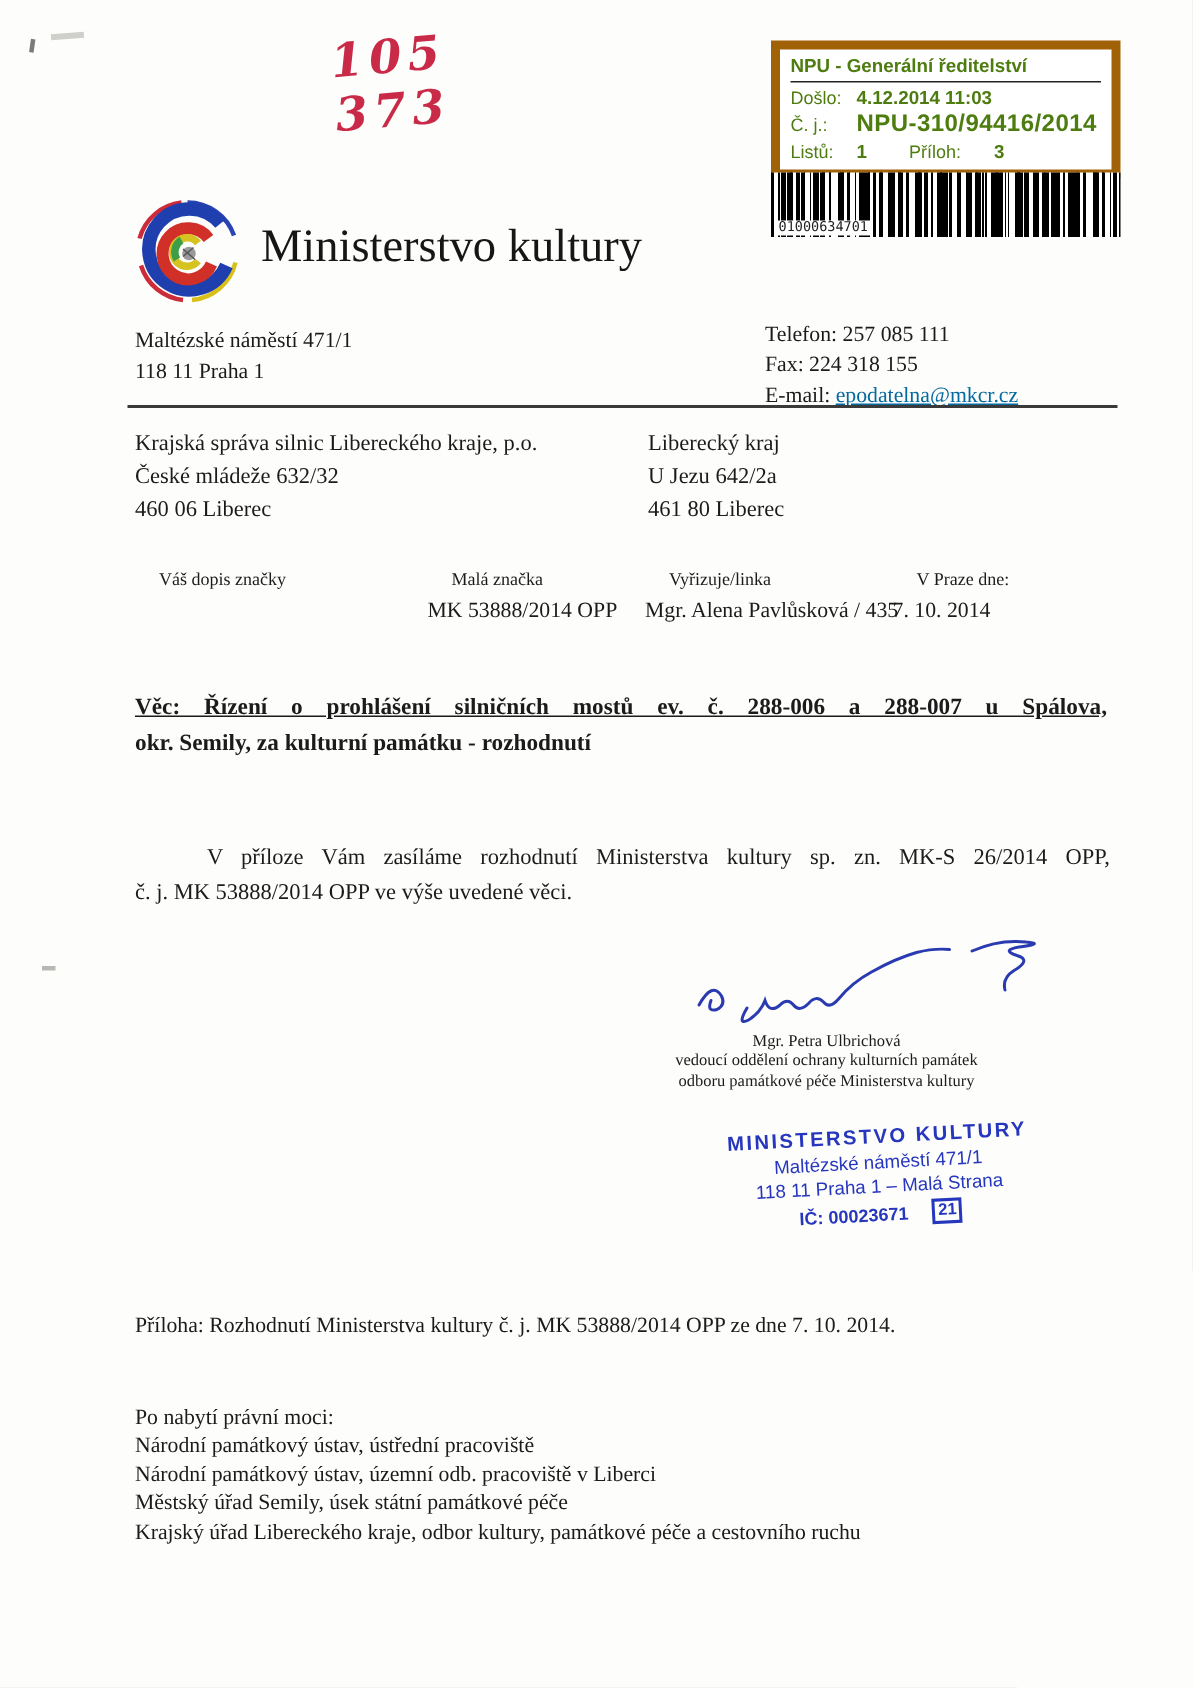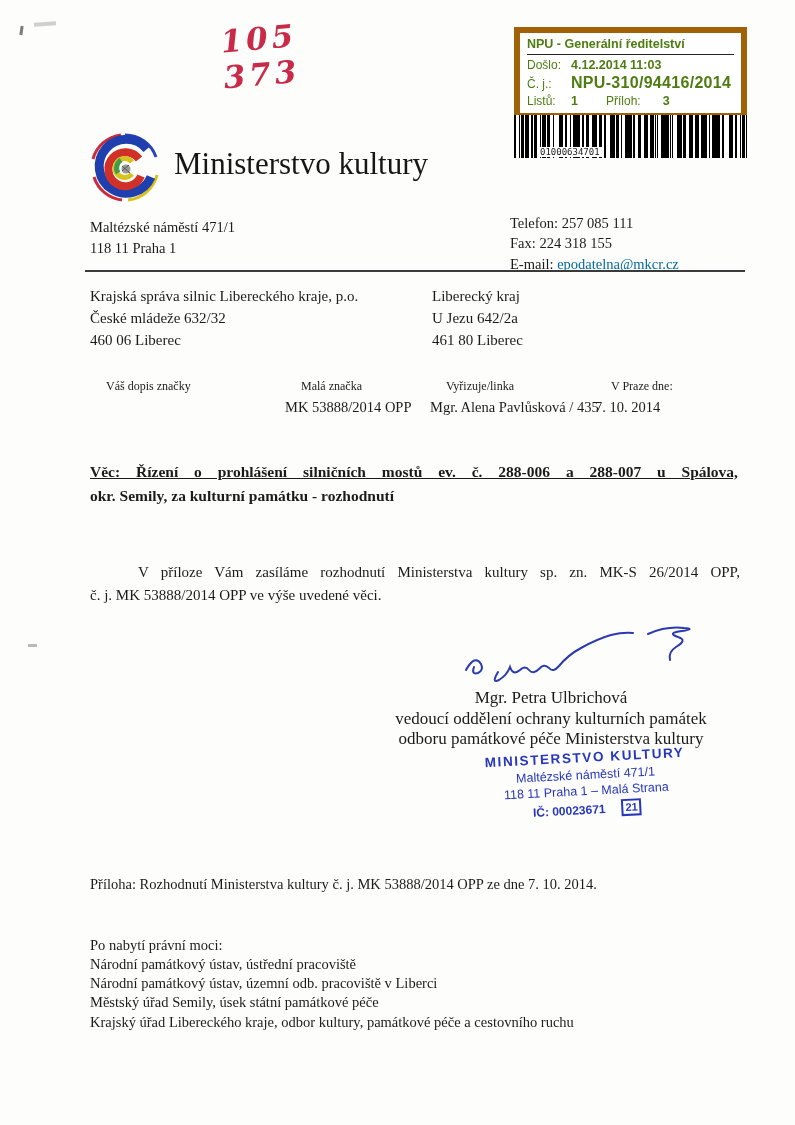--- a/index.html
+++ b/index.html
@@ -37,21 +37,21 @@
   .stamp-cj { font-weight:bold; font-size:16px; letter-spacing:.3px; }
   .stamp-row .gap { width:28px; }
   
   .barcode { position:absolute; left:514px; top:115px; width:233px; height:43px;
     background-color:#fff;
     background-image:
       repeating-linear-gradient(90deg,#000 0 2px,rgba(0,0,0,0) 2px 5px,#000 5px 6px,rgba(0,0,0,0) 6px 11px,#000 11px 15px,rgba(0,0,0,0) 15px 17px),
       repeating-linear-gradient(90deg,#000 0 1px,rgba(0,0,0,0) 1px 7px,#000 7px 10px,rgba(0,0,0,0) 10px 13px);
   }
   .barcode-number { position:absolute; left:2px; bottom:1px; background:#fff;
-    font-family:"DejaVu Sans Mono",monospace; font-size:9px; padding:0 3px; color:#222;margin-left:21px; }
+    font-family:"DejaVu Sans Mono",monospace; font-size:9px; padding:0 3px; color:#222; }
   
   .logo { position:absolute; left:88px; top:131px; width:74px; height:74px; }
   .wordmark { position:absolute; left:174px; top:146px; font-size:31px; color:#161616; }
   
   .sender { position:absolute; left:90px; top:217px; font-size:14.5px; line-height:1.45; }
   .contact { position:absolute; left:510px; top:213px; font-size:14.5px; line-height:1.4; }
   .email-link { color:#0369a1; text-decoration:underline; }
   .rule { position:absolute; left:85px; top:270px; width:660px; height:2px; background:#3a3a3a; }
   
   .recipient-1 { position:absolute; left:90px; top:286px; font-size:15px; line-height:1.45; }
@@ -64,21 +64,21 @@
   .subject { position:absolute; left:90px; top:460px; width:648px;
     font-weight:bold; font-size:15.5px; line-height:1.55; }
   .subject .just { text-align:justify; text-align-last:justify; display:block;text-decoration:underline; }
   
   .body-par { position:absolute; left:90px; top:561px; width:650px;
     font-size:15px; line-height:1.5; }
   .body-par .l1 { display:block; text-indent:48px; text-align:justify; text-align-last:justify; }
   
   .sig-svg { position:absolute; left:452px; top:624px; width:276px; height:66px; }
   .signer { position:absolute; left:360px; top:688px; width:382px;
-    text-align:center; font-size:17px; line-height:1.22; }
+    text-align:center; font-size:11px; line-height:1.22; }
   
   .blue-stamp { position:absolute; left:482px; top:750px; width:208px;
     transform:rotate(-3deg); color:#2636bd; text-align:center;
     font-family:"Liberation Sans","DejaVu Sans",sans-serif; }
   .blue-stamp .l1 { font-weight:bold; font-size:13.5px; letter-spacing:1.6px; }
   .blue-stamp .l2 { font-size:12.5px; margin-top:3px; }
   .blue-stamp .l3 { font-size:12.5px; margin-top:2px; }
   .blue-stamp .l4row { display:flex; justify-content:center; align-items:center;
     gap:16px; margin-top:3px; }
   .blue-stamp .l4 { font-size:12px; font-weight:bold; }

